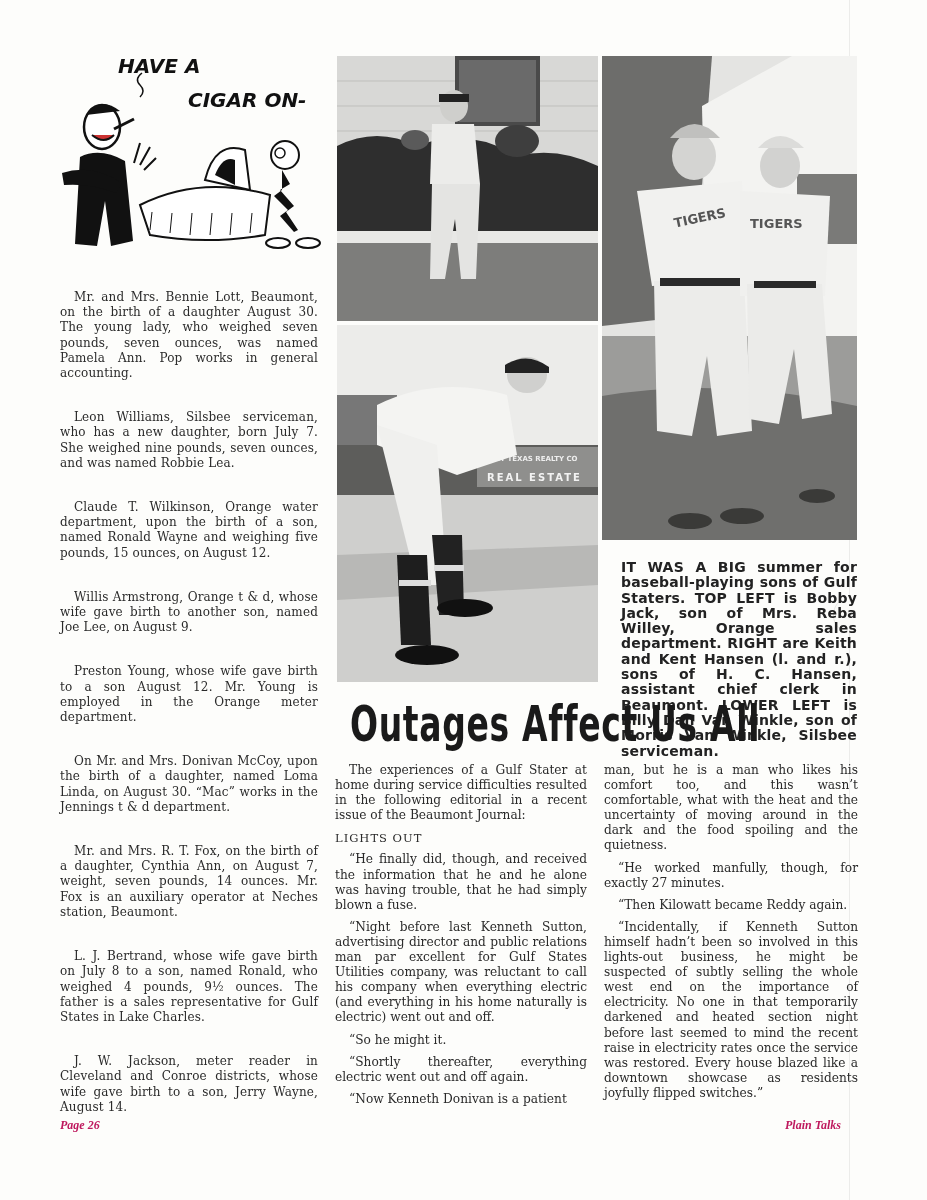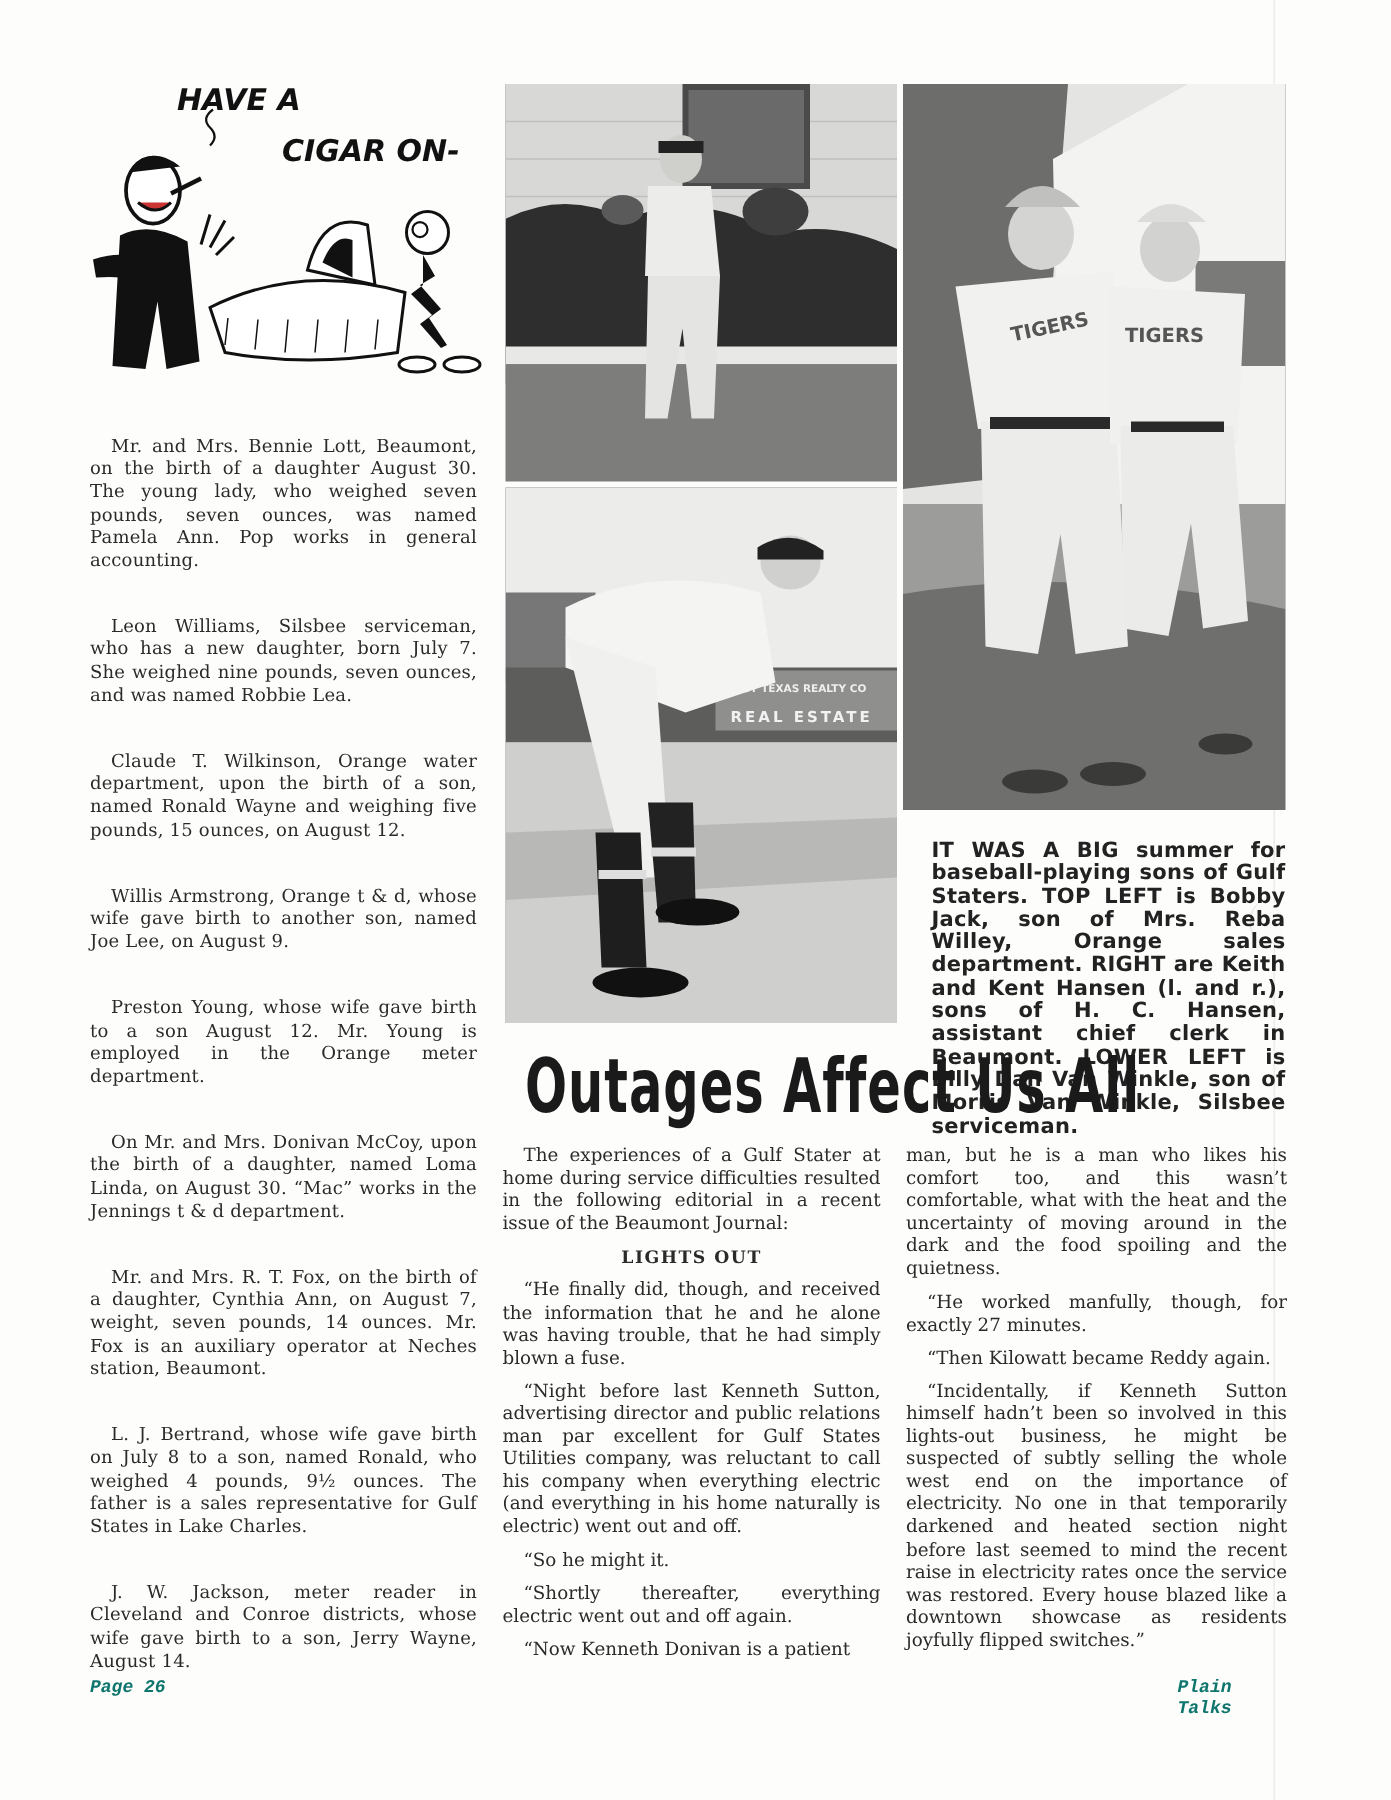--- a/index.html
+++ b/index.html
@@ -50,25 +50,25 @@
     transform: scaleX(0.66); transform-origin: left top; letter-spacing: 1px;
     white-space: nowrap;
   }
 
   
   .col { position: absolute; top: 763px; width: 252px; font-size: 12.2px; line-height: 15.1px; }
   .col-a { left: 335px; }
   .col-b { left: 604px; width: 254px; }
   .col p { margin: 0 0 7px 0; text-align: justify; text-indent: 14px; }
   .col p.cont { text-indent: 0; }
-  .subhead { text-align: center; font-weight: bold; font-size: 11.5px; letter-spacing: 1px; margin: 8px 0 6px 0; }
-
-  
-  .footer { position: absolute; top: 1118px; font-style: italic; font-weight: bold; font-size: 12px; color: #0f766e;
-            font-family: Liberation Mono, monospace; }
+  .subhead { text-align: left; font-weight: normal; font-size: 11.5px; letter-spacing: 1px; margin: 8px 0 6px 0; }
+
+  
+  .footer { position: absolute; top: 1118px; font-style: italic; font-weight: bold; font-size: 12px; color: #be185d;
+            font-family: Liberation Serif, serif; }
   .footer-left { left: 60px; }
   .footer-right { left: 785px; }
 </style>
 </head>
 <body>
 
 <div class="page">
 
   <div class="edge"></div>
   <div class="hole" style="top:110px"></div>

